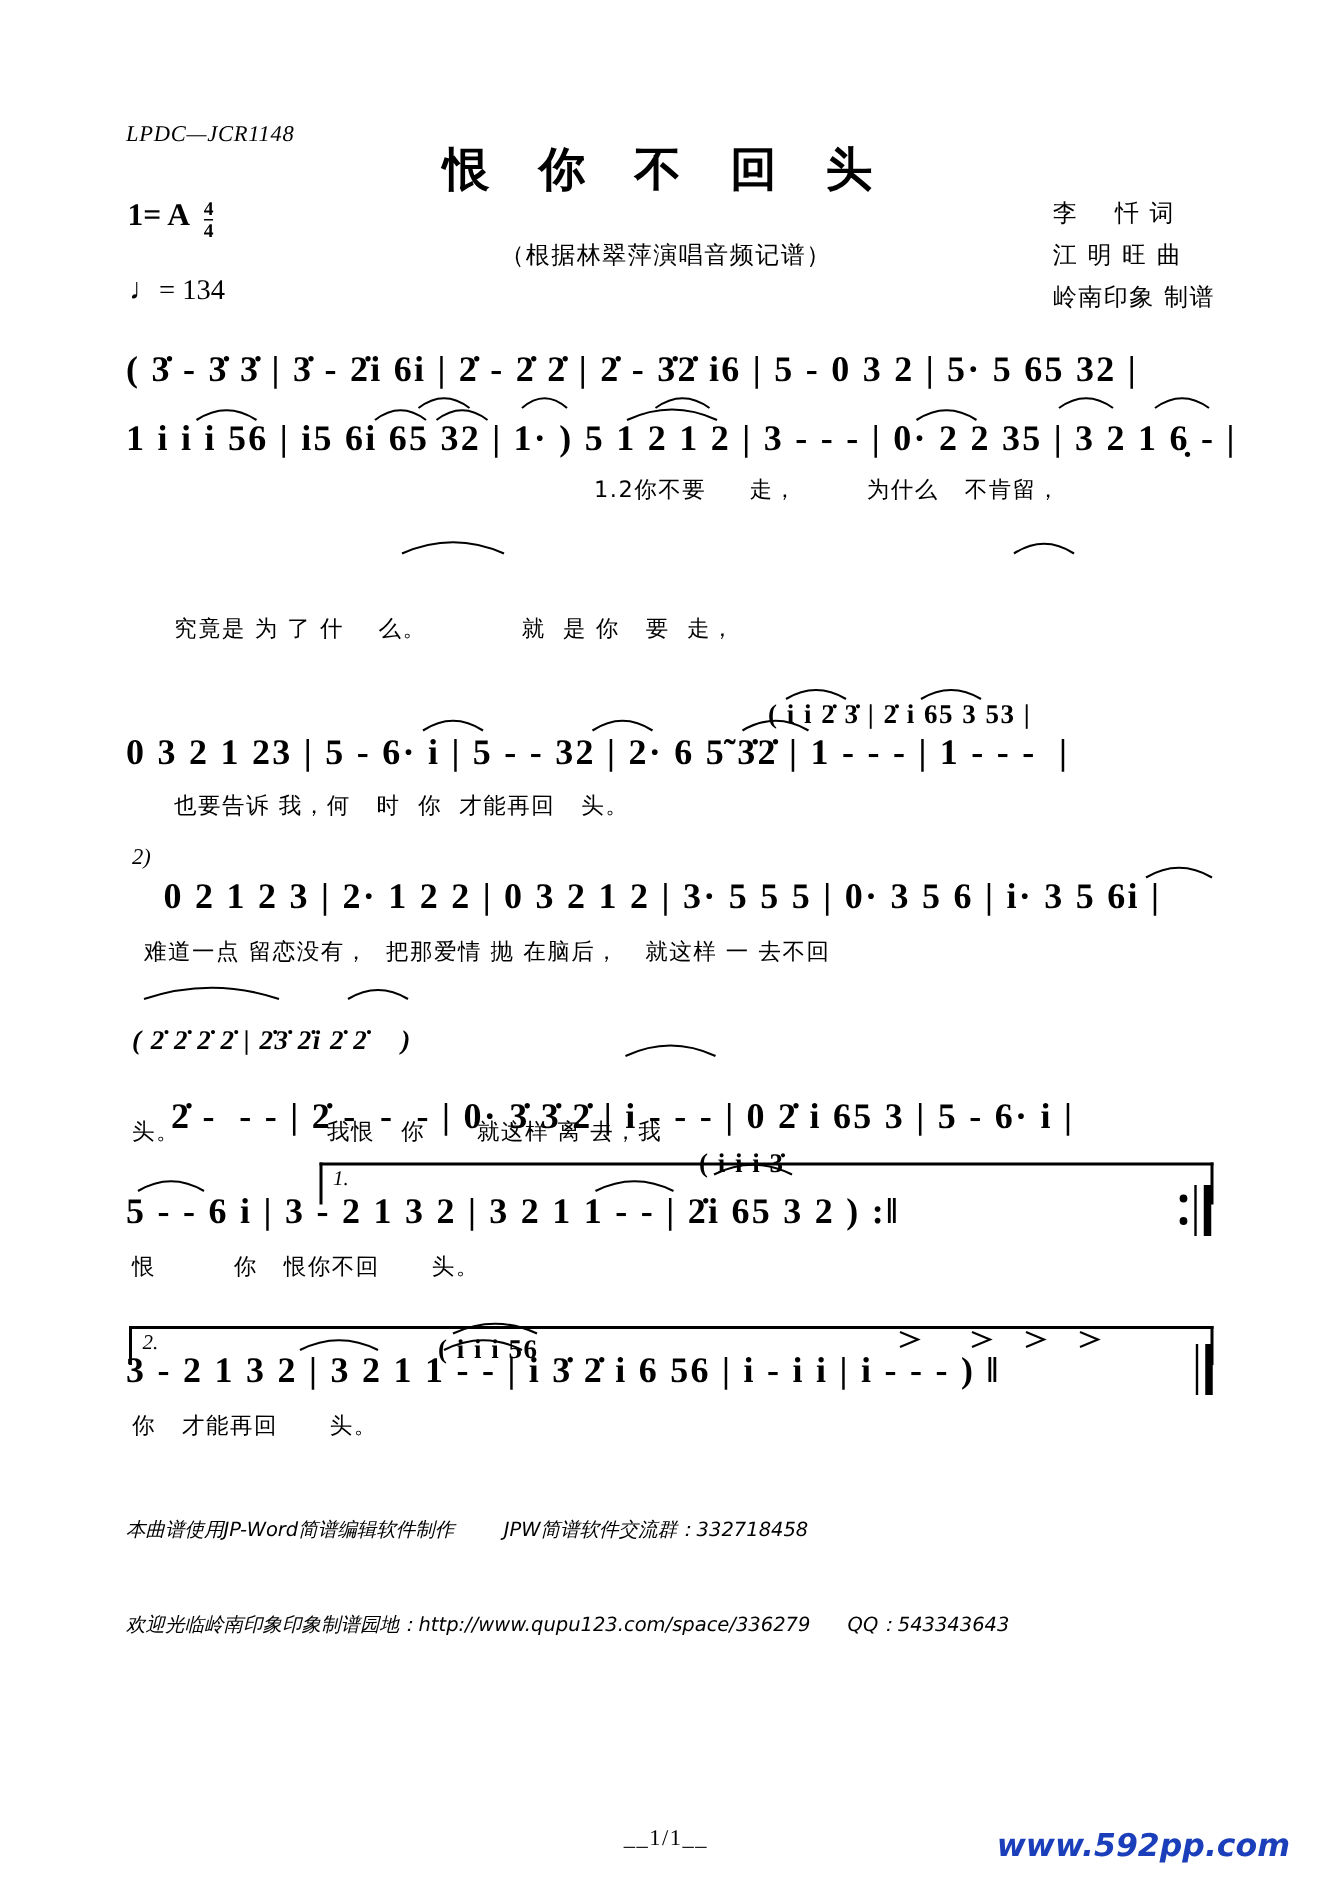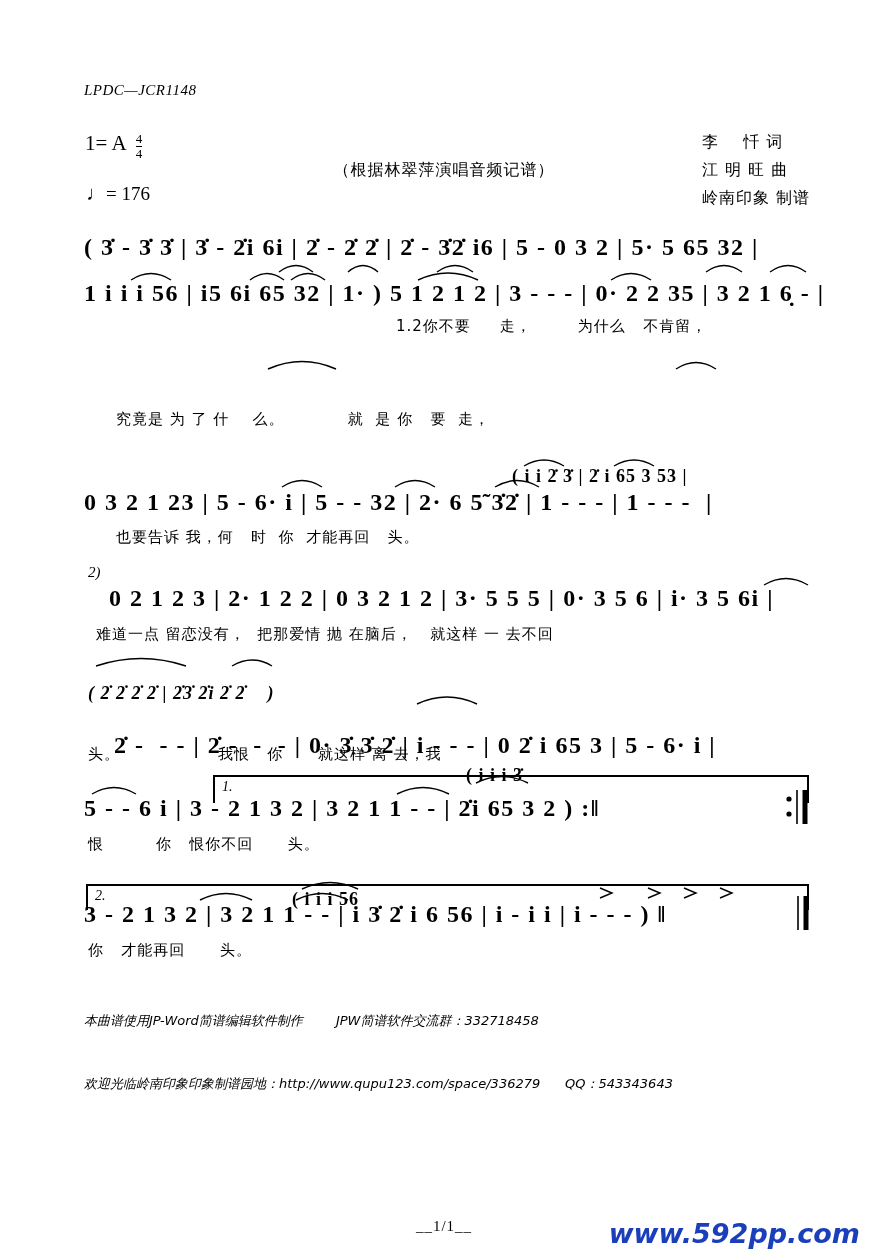--- a/index.html
+++ b/index.html
@@ -46,21 +46,21 @@
     width: 888px;
     text-align: center;
     font-family: "DejaVu Sans", sans-serif;
     font-size: 16px;
     letter-spacing: 1px;
   }
   .keysig {
     position: absolute;
     left: 85px; top: 131px;
     font-size: 21px;
-    font-weight: normal;
+    font-weight: bold;
     font-family: "Liberation Serif", serif;
   }
   .keysig .frac {
     display: inline-block;
     vertical-align: middle;
     font-size: 13px;
     line-height: 1.05;
     text-align: center;
     margin-left: 5px;
     position: relative;
@@ -152,53 +152,54 @@
     width: 888px;
     text-align: center;
     font-size: 15px;
     font-family: Liberation Serif, serif;
     letter-spacing: 1px;
   }
   .watermark {
     position: absolute;
     right: 28px; top: 1218px;
     font-family: "DejaVu Sans", sans-serif;
-    font-size: 27px;
+    font-size: 21px;
     font-weight: bold;
     font-style: italic;
     color: #1b3fbb;
   }
 
   
   .overlay {
     position: absolute;
     left: 0; top: 0;
     width: 888px; height: 1256px;
     pointer-events: none;
   }
 </style>
 </head>
 <body>
 
 <div class="page">
 
   <div class="catalog">LPDC—JCR1148</div>
 
+  <div class="title">恨 你 不 回 头</div>
   <div class="subtitle">（根据林翠萍演唱音频记谱）</div>
 
   <div class="keysig">
     <span>1= A</span>
     <span class="frac">
       <span class="num">4</span>
       <span class="den">4</span>
     </span>
   </div>
 
   <div class="tempo">
-    <span class="note">♩</span><span>= 176</span>
+    <span class="note">♩</span><span>= 134</span>
   </div>
 
   <div class="credits">
     <div><span>李    忏 词</span></div>
     <div><span>江 明 旺 曲</span></div>
     <div><span>岭南印象 制谱</span></div>
   </div>
 
   <div class="staff" style="left:84px; top:234px;">( 3̇ - 3̇ 3̇ | 3̇ - 2̇i 6i | 2̇ - 2̇ 2̇ | 2̇ - 3̇2̇ i6 | 5 - 0 3 2 | 5· 5 65 32 |</div>
 

